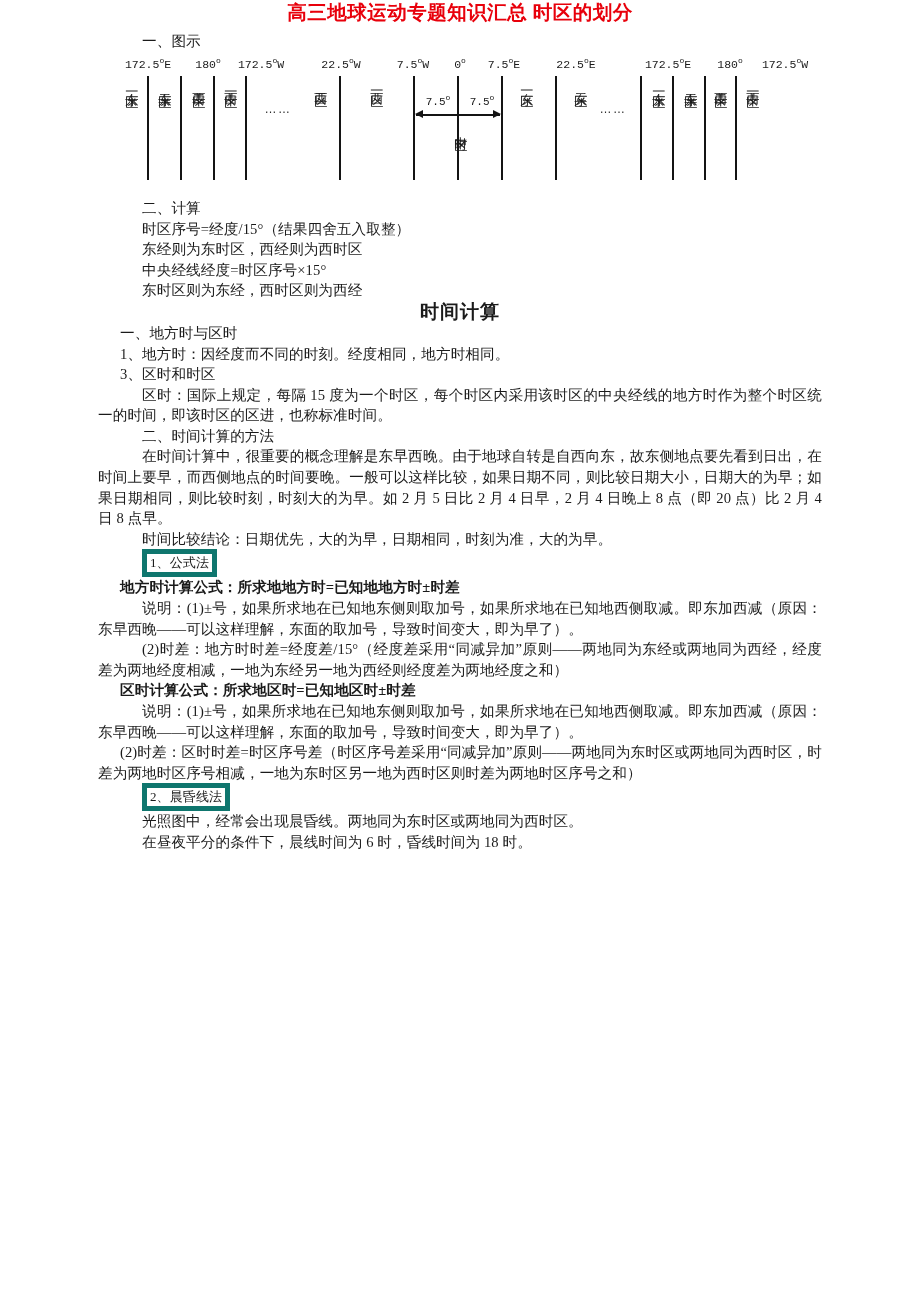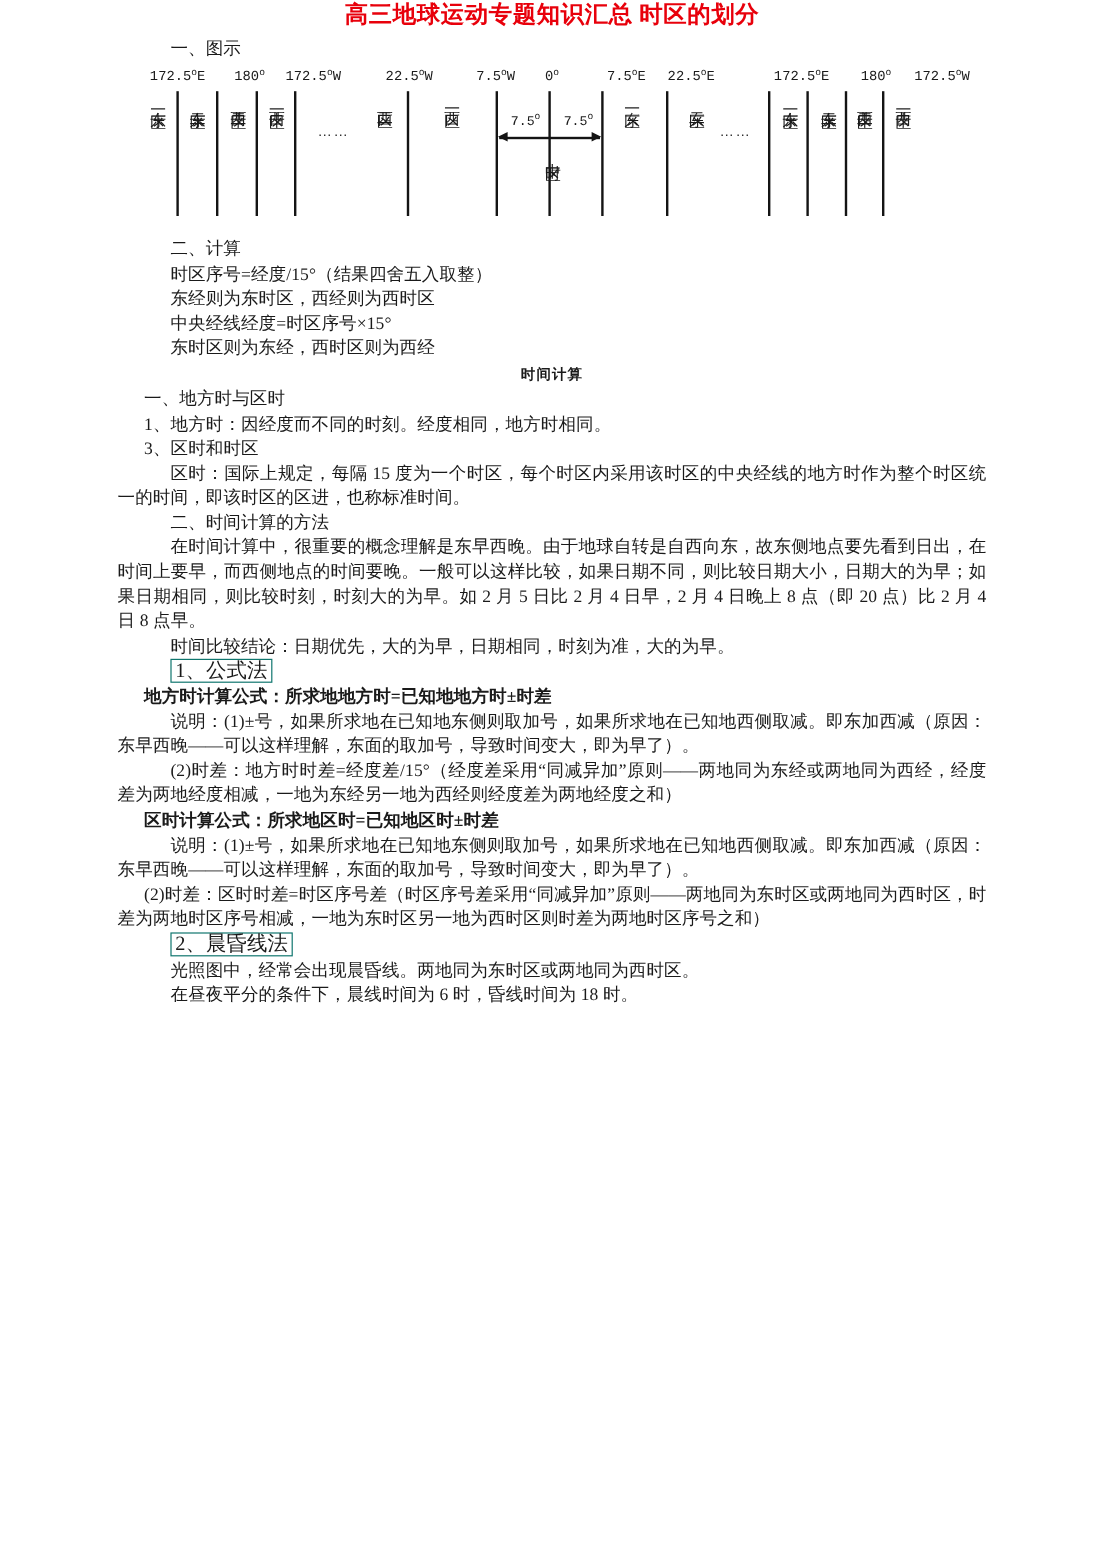--- a/index.html
+++ b/index.html
@@ -50,34 +50,34 @@
     text-justify: inter-ideograph;
     letter-spacing: 0.1px;
   }
   .ind1 { text-indent: 0; padding-left: 22px; }
   .ind2 { padding-left: 44px; }
   .ind2b { text-indent: 44px; }
   .ind1b { text-indent: 22px; }
   .bold { font-weight: bold; }
 
   .section-head {
-    font-size: 12px;
+    font-size: 19px;
     font-weight: bold;
     text-align: center;
     line-height: 22px;
     margin: 0;
     letter-spacing: 1px;
   }
 
   .boxed {
     display: inline-block;
-    border: 1px solid #0f766e;
+    border: 5px solid #0f766e;
     padding: 0px 3px 1px 3px;
     line-height: 17px;
-    font-size: 17px;
+    font-size: 13px;
   }
   .gap-s  { height: 6px; }
 
   
   .tz-wrap {
     position: relative;
     margin-top: 6px;
     height: 140px;
     width: 724px;
   }
@@ -172,21 +172,21 @@
     <p class="p ind2">一、图示</p>
 
     <div class="tz-wrap">
       <div class="tz-degrees" id="tz-degrees">
           <span class="deg" style="left: 50px;">172.5<sup>o</sup>E</span>
           <span class="deg" style="left: 110px;">180<sup>o</sup></span>
           <span class="deg" style="left: 163px;">172.5<sup>o</sup>W</span>
           <span class="deg" style="left: 243px;">22.5<sup>o</sup>W</span>
           <span class="deg" style="left: 315px;">7.5<sup>o</sup>W</span>
           <span class="deg" style="left: 362px;">0<sup>o</sup></span>
-          <span class="deg" style="left: 424px;">7.5<sup>o</sup>E</span>
+          <span class="deg" style="left: 406px;">7.5<sup>o</sup>E</span>
           <span class="deg" style="left: 478px;">22.5<sup>o</sup>E</span>
           <span class="deg" style="left: 570px;">172.5<sup>o</sup>E</span>
           <span class="deg" style="left: 632px;">180<sup>o</sup></span>
           <span class="deg" style="left: 687px;">172.5<sup>o</sup>W</span>
         </div>
       <div class="tz-board" id="tz-board">
           <div class="vline" style="left: 48.8px; height: 104px;"></div>
           <div class="vline" style="left: 81.8px; height: 104px;"></div>
           <div class="vline" style="left: 114.8px; height: 104px;"></div>
           <div class="vline" style="left: 146.8px; height: 104px;"></div>

